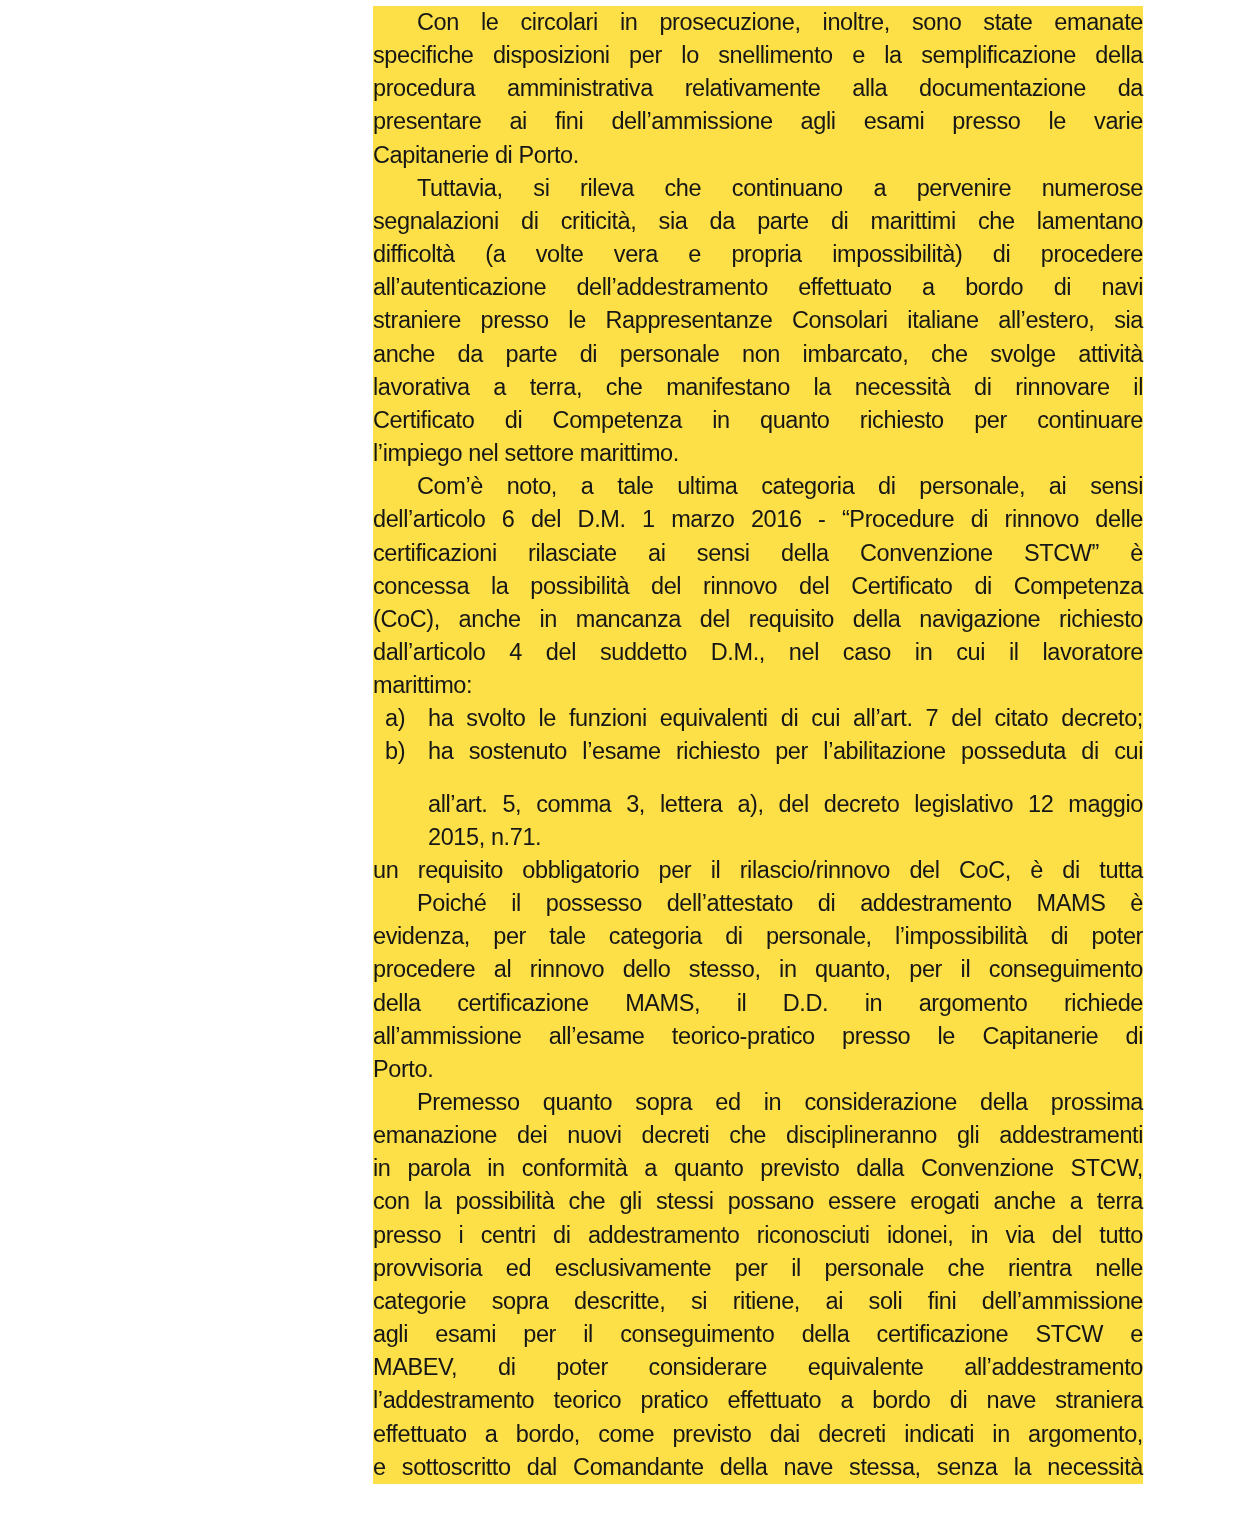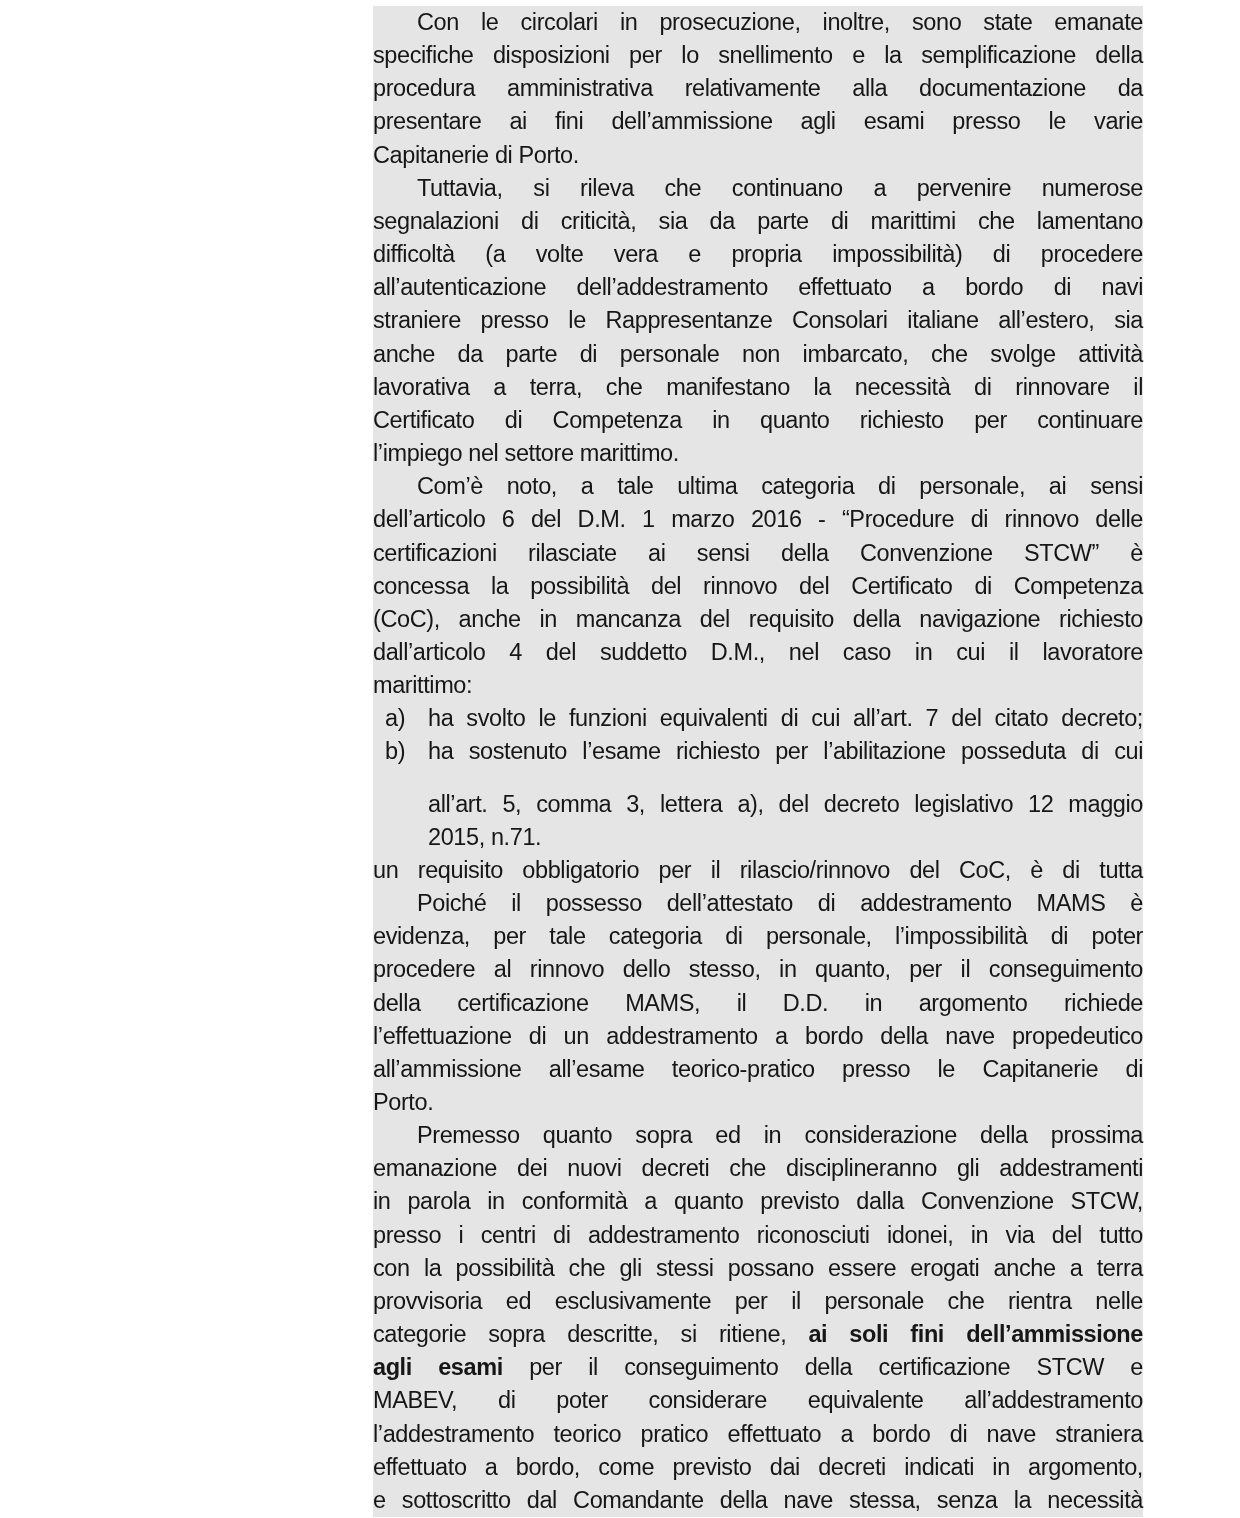--- a/index.html
+++ b/index.html
@@ -31,32 +31,32 @@
   }
   .line.j {
     text-align: justify;
     text-align-last: justify;
   }
   .line.l {
     text-align: left;
     text-align-last: left;
   }
   .line .b {
-    font-weight: bold;
+    font-weight: normal;
   }
   .marker {
     position: absolute;
     left: 12px;
     top: 0;
   }
 </style>
 </head>
 <body>
 
-<div class="page" style="background: #e5e5e5; color: rgb(22, 22, 22);">
+<div class="page" style="background: #fde047; color: rgb(22, 22, 22);">
     <div class="line j" style="padding-left: 44px;"><span>Con le circolari in prosecuzione, inoltre, sono state emanate</span></div>
     <div class="line j"><span>specifiche disposizioni per lo snellimento e la semplificazione della</span></div>
     <div class="line j"><span>procedura amministrativa relativamente alla documentazione da</span></div>
     <div class="line j"><span>presentare ai fini dell’ammissione agli esami presso le varie</span></div>
     <div class="line l"><span>Capitanerie di Porto.</span></div>
     <div class="line j" style="padding-left: 44px;"><span>Tuttavia, si rileva che continuano a pervenire numerose</span></div>
     <div class="line j"><span>segnalazioni di criticità, sia da parte di marittimi che lamentano</span></div>
     <div class="line j"><span>difficoltà (a volte vera e propria impossibilità) di procedere</span></div>
     <div class="line j"><span>all’autenticazione dell’addestramento effettuato a bordo di navi</span></div>
     <div class="line j"><span>straniere presso le Rappresentanze Consolari italiane all’estero, sia</span></div>
@@ -73,28 +73,27 @@
     <div class="line l"><span>marittimo:</span></div>
     <div class="line j" style="padding-left: 55px;"><span class="marker">a)</span><span>ha svolto le funzioni equivalenti di cui all’art. 7 del citato decreto;</span></div>
     <div class="line j" style="padding-left: 55px;"><span class="marker">b)</span><span>ha sostenuto l’esame richiesto per l’abilitazione posseduta di cui</span></div>
     <div class="line j" style="padding-left: 55px; margin-top: 19px;"><span>all’art. 5, comma 3, lettera a), del decreto legislativo 12 maggio</span></div>
     <div class="line l" style="padding-left: 55px;"><span>2015, n.71.</span></div>
     <div class="line j"><span>un requisito obbligatorio per il rilascio/rinnovo del CoC, è di tutta</span></div>
     <div class="line j" style="padding-left: 44px;"><span>Poiché il possesso dell’attestato di addestramento MAMS è</span></div>
     <div class="line j"><span>evidenza, per tale categoria di personale, l’impossibilità di poter</span></div>
     <div class="line j"><span>procedere al rinnovo dello stesso, in quanto, per il conseguimento</span></div>
     <div class="line j"><span>della certificazione MAMS, il D.D. in argomento richiede</span></div>
-    <div class="line j"><span>l’effettuazione di un addestramento a bordo della nave propedeutico</span></div>
     <div class="line j"><span>all’ammissione all’esame teorico-pratico presso le Capitanerie di</span></div>
     <div class="line l"><span>Porto.</span></div>
     <div class="line j" style="padding-left: 44px;"><span>Premesso quanto sopra ed in considerazione della prossima</span></div>
     <div class="line j"><span>emanazione dei nuovi decreti che disciplineranno gli addestramenti</span></div>
     <div class="line j"><span>in parola in conformità a quanto previsto dalla Convenzione STCW,</span></div>
+    <div class="line j"><span>con la possibilità che gli stessi possano essere erogati anche a terra</span></div>
     <div class="line j"><span>presso i centri di addestramento riconosciuti idonei, in via del tutto</span></div>
-    <div class="line j"><span>con la possibilità che gli stessi possano essere erogati anche a terra</span></div>
     <div class="line j"><span>provvisoria ed esclusivamente per il personale che rientra nelle</span></div>
     <div class="line j"><span>categorie sopra descritte, si ritiene, </span><span class="b">ai soli fini dell’ammissione</span></div>
     <div class="line j"><span class="b">agli esami</span><span> per il conseguimento della certificazione STCW e</span></div>
     <div class="line j"><span>MABEV, di poter considerare equivalente all’addestramento</span></div>
     <div class="line j"><span>l’addestramento teorico pratico effettuato a bordo di nave straniera</span></div>
     <div class="line j"><span>effettuato a bordo, come previsto dai decreti indicati in argomento,</span></div>
     <div class="line j"><span>e sottoscritto dal Comandante della nave stessa, senza la necessità</span></div>
   </div>
 
 </body></html>

